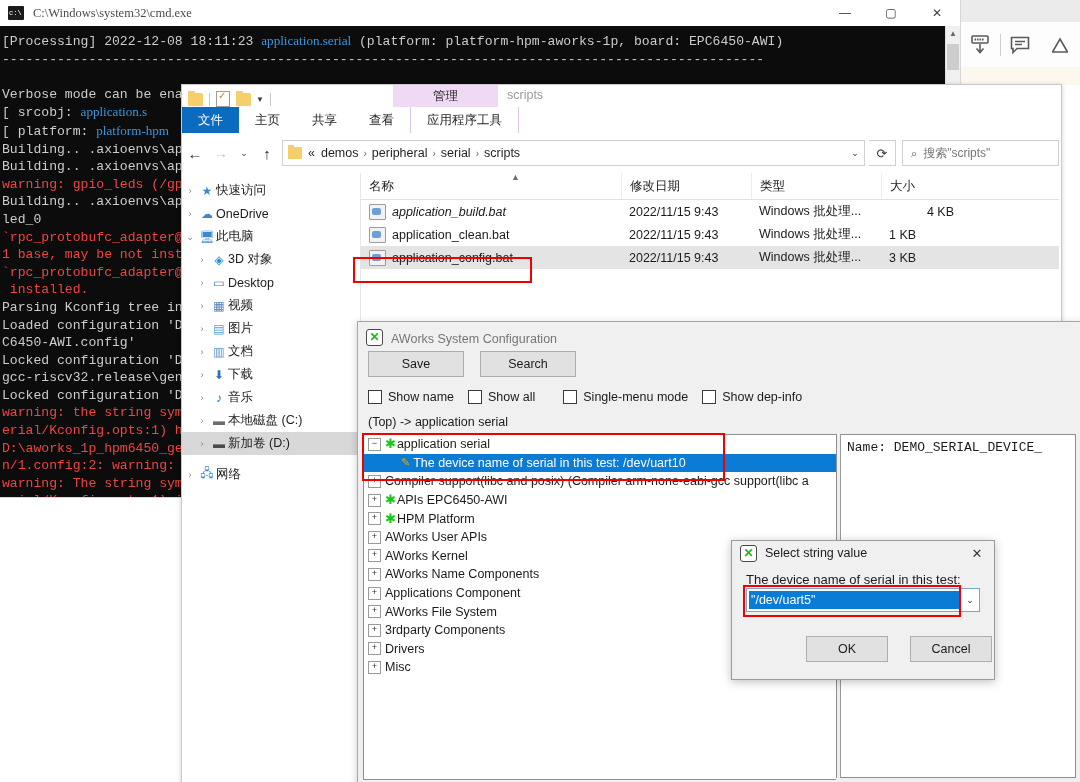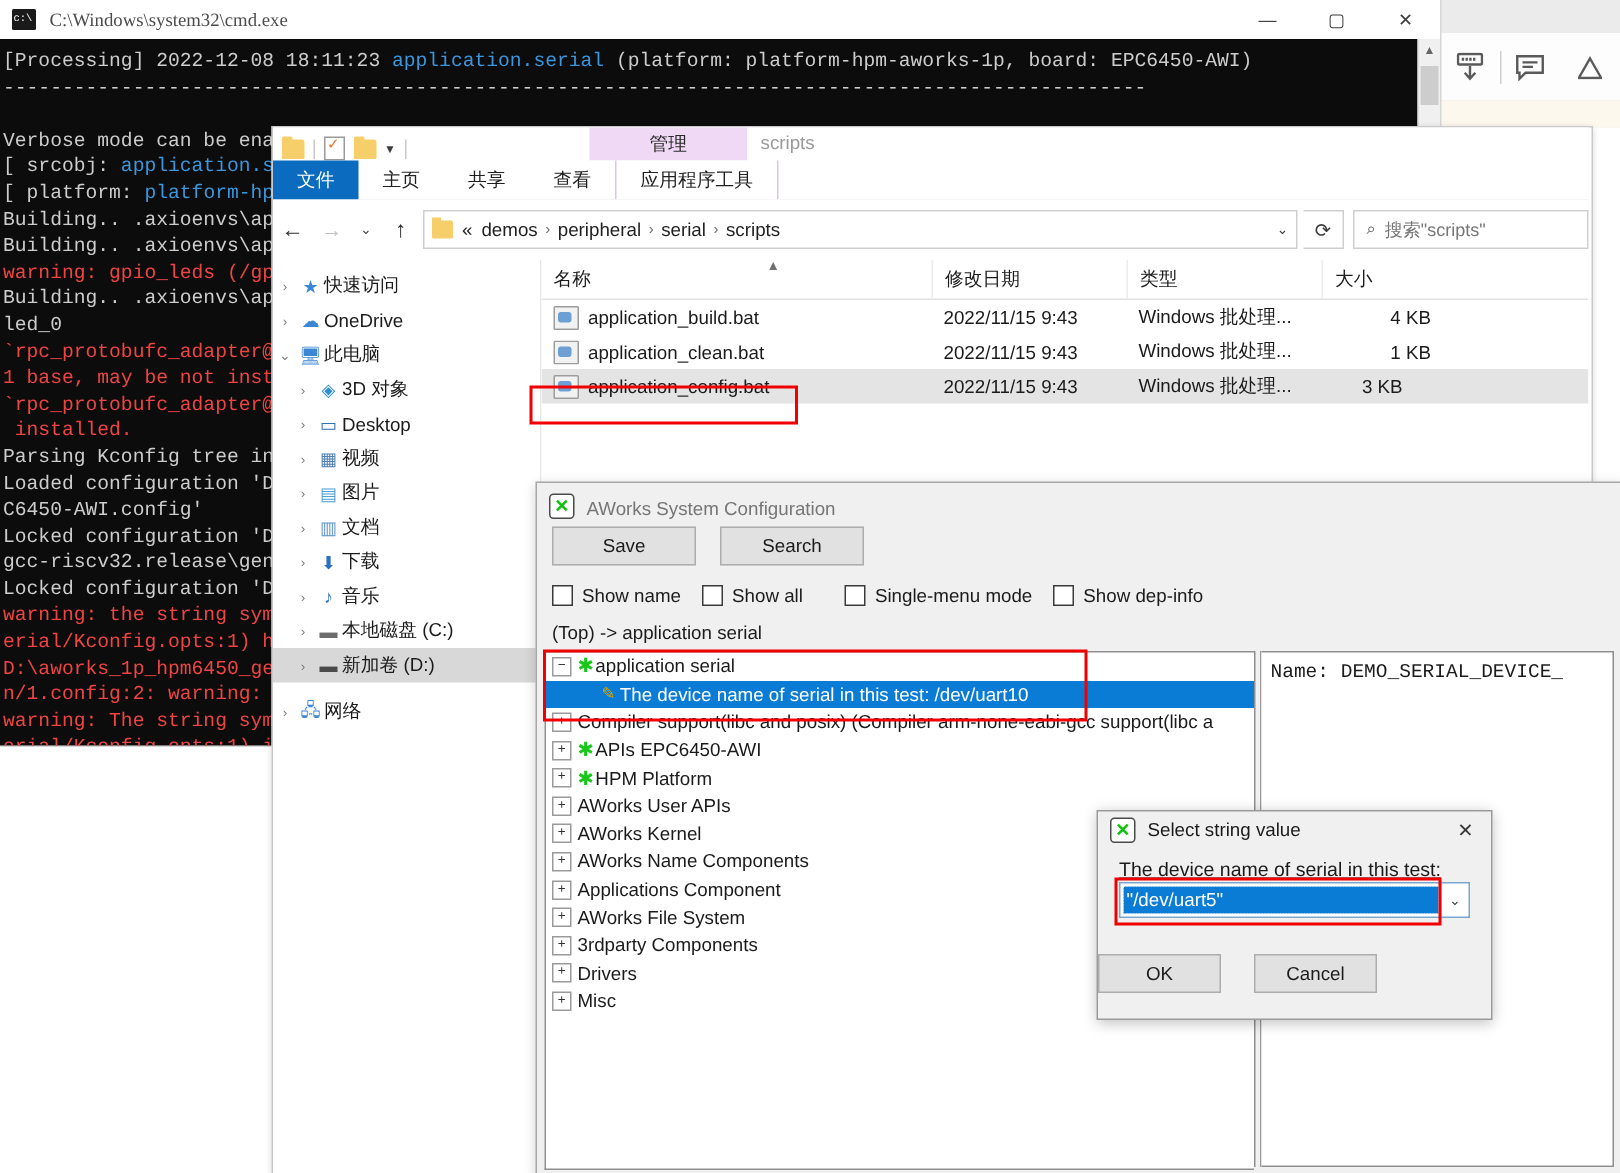--- a/index.html
+++ b/index.html
@@ -28,21 +28,21 @@
   #cmd-titlebar .cmd-ico{width:16px;height:14px;margin-left:8px;background:#1a1a1a;border-radius:1px;position:relative;}
   #cmd-titlebar .cmd-ico:after{content:"c:\\";position:absolute;left:1px;top:0px;font-family:"Liberation Mono",monospace;font-size:7px;color:#ffffff;line-height:14px;}
   #cmd-title{margin-left:9px;font-size:12.5px;color:#4c4c4c;font-family:Liberation Serif, serif;}
   #cmd-winbtns{position:absolute;right:0;top:0;display:flex;}
   #cmd-winbtns div{width:46px;height:26px;display:flex;align-items:center;justify-content:center;color:#404040;font-size:12px;}
   #cmd-body{position:absolute;left:0;top:26px;width:946px;height:471px;background:#0c0c0c;overflow:hidden;}
   #cmd-scroll{position:absolute;right:0;top:26px;width:14px;height:471px;background:#f0f0f0;border-left:1px solid #e0e0e0;}
   #cmd-scroll .arrow{height:14px;display:flex;align-items:center;justify-content:center;font-size:8px;color:#666;}
   #cmd-scroll .thumb{position:absolute;left:1px;top:18px;width:12px;height:26px;background:#cdcdcd;}
   pre#cmd-text{margin:0;padding:6px 0 0 2px;font-family:"Liberation Mono","DejaVu Sans Mono",monospace;font-size:13.1px;line-height:17.6px;color:#cccccc;white-space:pre;letter-spacing:0px;}
-  pre#cmd-text .cyan{color:#3a96dd;}
+  pre#cmd-text .cyan{color:#3a96dd;font-family:Liberation Serif, serif;}
   pre#cmd-text .yellow{color:#ef4444;}
   pre#cmd-text .gray{color:#cccccc;}
 
   
   #explorer{left:181px;top:84px;width:879px;height:698px;background:#ffffff;border:1px solid #c9c9c9;box-shadow:0 1px 5px rgba(0,0,0,.18);}
   #exp-ribbonbar{position:absolute;left:0;top:0;width:877px;height:28px;background:#ffffff;display:flex;align-items:center;}
   .qi-folder{width:15px;height:13px;background:#f7cf6a;border-radius:1px 2px 1px 1px;position:relative;margin-left:6px;}
   .qi-folder:before{content:"";position:absolute;left:0;top:-2px;width:7px;height:3px;background:#f7cf6a;border-radius:1px 1px 0 0;}
   .qi-sep{width:1px;height:13px;background:#c8c8c8;margin:0 6px;}
   .qi-doc{width:12px;height:14px;background:#ffffff;border:1px solid #9a9a9a;position:relative;}
@@ -115,21 +115,21 @@
 
   
   #dlg{left:731px;top:540px;width:262px;height:138px;background:#f0f0f0;border:1px solid #9b9b9b;box-shadow:0 2px 9px rgba(0,0,0,.25);}
   #dlg-title{position:absolute;left:0;top:0;width:260px;height:24px;display:flex;align-items:center;}
   #dlg-title .t{margin-left:8px;font-size:12.5px;color:#1b1b1b;}
   #dlg-close{position:absolute;right:4px;top:2px;width:22px;height:20px;display:flex;align-items:center;justify-content:center;font-size:13px;color:#3a3a3a;}
   #dlg-label{position:absolute;left:14px;top:31px;font-size:13px;color:#1b1b1b;text-decoration:underline;}
   #dlg-combo{position:absolute;left:14px;top:47px;width:232px;height:22px;border:1px solid #7aa7d0;background:#ffffff;display:flex;align-items:center;}
   #dlg-input{flex:1;height:18px;margin:1px 1px 1px 2px;background:#0a7cd6;color:#ffffff;font-size:12.5px;display:flex;align-items:center;padding-left:2px;outline:1px dotted rgba(255,255,255,.8);}
   #dlg-arrow{width:18px;height:20px;display:flex;align-items:center;justify-content:center;font-size:9px;color:#3a3a3a;border-left:1px solid #cfcfcf;}
-  #dlg-buttons{position:absolute;left:0;top:95px;width:260px;display:flex;justify-content:flex-start;gap:22px;}
+  #dlg-buttons{position:absolute;left:0;top:95px;width:260px;display:flex;justify-content:flex-end;gap:22px;}
   .dlg-btn{width:80px;height:24px;background:#e1e1e1;border:1px solid #adadad;display:flex;align-items:center;justify-content:center;font-size:12.5px;color:#1b1b1b;}
 </style>
 </head>
 <body>
 
 <div class="abs" id="bg-app">
   <div class="strip-top"></div>
   <div class="toolbar">
     <div class="tb-ico">
       <svg width="18" height="20" viewBox="0 0 18 20">
@@ -323,45 +323,45 @@
     <div id="exp-list">
       <div id="col-head">
         <div class="ch" style="width:260px">名称</div>
         <div class="ch" style="width:130px">修改日期</div>
         <div class="ch" style="width:130px">类型</div>
         <div class="ch" style="width:85px">大小</div>
         <div class="sortmark">▲</div>
       </div>
       <div id="file-rows">
           <div class="f-row">
-            <div class="fc" style="width: 260px; display: flex; align-items: center; padding-left: 2px;">
+            <div class="fc" style="width: 260px; display: flex; align-items: center; padding-left: 2px; font-style: italic;">
               <span class="bat-ico"></span>
               <span>application_build.bat</span>
             </div>
             <div class="fc" style="width: 130px;">2022/11/15 9:43</div>
             <div class="fc" style="width: 130px;">Windows 批处理...</div>
             <div class="fc" style="width: 85px; text-align: right; padding-right: 12px;">4 KB</div>
           </div>
           <div class="f-row">
             <div class="fc" style="width: 260px; display: flex; align-items: center; padding-left: 2px;">
               <span class="bat-ico"></span>
               <span>application_clean.bat</span>
             </div>
             <div class="fc" style="width: 130px;">2022/11/15 9:43</div>
             <div class="fc" style="width: 130px;">Windows 批处理...</div>
-            <div class="fc" style="width: 85px; text-align: right; padding-right: 12px;">1 KB</div>
+            <div class="fc" style="width: 85px; text-align: left; padding-right: 12px;">1 KB</div>
           </div>
           <div class="f-row sel">
             <div class="fc" style="width: 260px; display: flex; align-items: center; padding-left: 2px;">
               <span class="bat-ico"></span>
               <span>application_config.bat</span>
             </div>
             <div class="fc" style="width: 130px;">2022/11/15 9:43</div>
             <div class="fc" style="width: 130px;">Windows 批处理...</div>
-            <div class="fc" style="width: 85px; text-align: center; padding-right: 12px;">3 KB</div>
+            <div class="fc" style="width: 85px; text-align: left; padding-right: 12px;">3 KB</div>
           </div>
         </div>
     </div>
   </div>
 
   <div class="redbox" style="left:171px;top:172px;width:175px;height:22px;"></div>
 </div>
 
 <div class="abs" id="aworks">
   <div id="aw-title">

